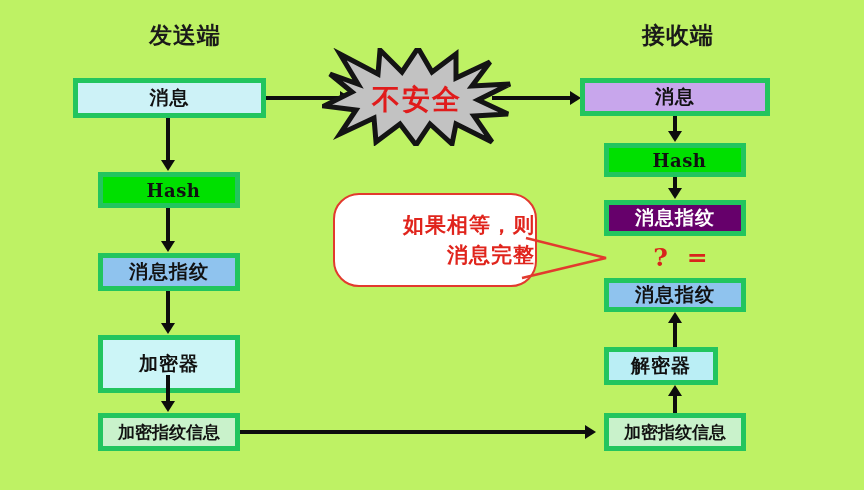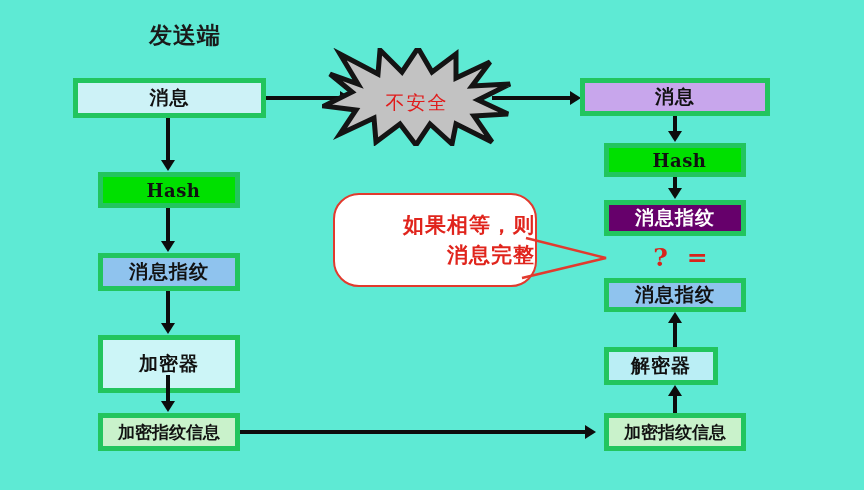--- a/index.html
+++ b/index.html
@@ -4,21 +4,21 @@
 <style>
   html, body {
     margin: 0;
     padding: 0;
     background: #ffffff;
   }
   #canvas {
     position: relative;
     width: 864px;
     height: 490px;
-    background: #5eead4;
+    background: #bef264;
     font-family: "DejaVu Sans", "Liberation Sans", sans-serif;
     overflow: hidden;
   }
   .title {
     position: absolute;
     font-size: 23px;
     font-weight: bold;
     color: #1a1a1a;
     letter-spacing: 1px;
     white-space: nowrap;
@@ -74,26 +74,25 @@
     border-bottom: 7px solid transparent;
     border-left: 11px solid #0d0d0d;
   }
   .star-wrap {
     position: absolute;
   }
   .star-label {
     position: absolute;
     width: 100%;
     text-align: center;
-    font-size: 19px;
-    font-weight: normal;
+    font-size: 28px;
+    font-weight: bold;
     color: #e01b1b;
     letter-spacing: 2px;
     top: 33px;
-    margin-top: 9px;
   }
   .callout {
     position: absolute;
     box-sizing: border-box;
     border: 2px solid #e23a2e;
     border-radius: 26px;
     background: #ffffff;
     display: flex;
     flex-direction: column;
     align-items: flex-end;
@@ -114,20 +113,21 @@
     white-space: nowrap;
     letter-spacing: 5px;
   }
 </style>
 </head>
 <body>
 
 <div id="canvas">
 
   <div class="title" style="left:120px; top:20px; width:130px;">发送端</div>
+  <div class="title" style="left:613px; top:20px; width:130px;">接收端</div>
 
   <div class="node" style="left:73px; top:78px; width:193px; height:40px; background:#cdf2f7;">消息</div>
 
   <div class="node hashbox" style="left:98px; top:172px; width:142px; height:36px; background:#00e000;">Hash</div>
 
   <div class="node" style="left:98px; top:253px; width:142px; height:38px; background:#8fc3ee;">消息指纹</div>
 
   <div class="node" style="left:98px; top:335px; width:142px; height:58px; background:#ccf5f7;">加密器</div>
 
   <div class="node smalltext" style="left:98px; top:413px; width:142px; height:38px; background:#c9f2cb;">加密指纹信息</div>

